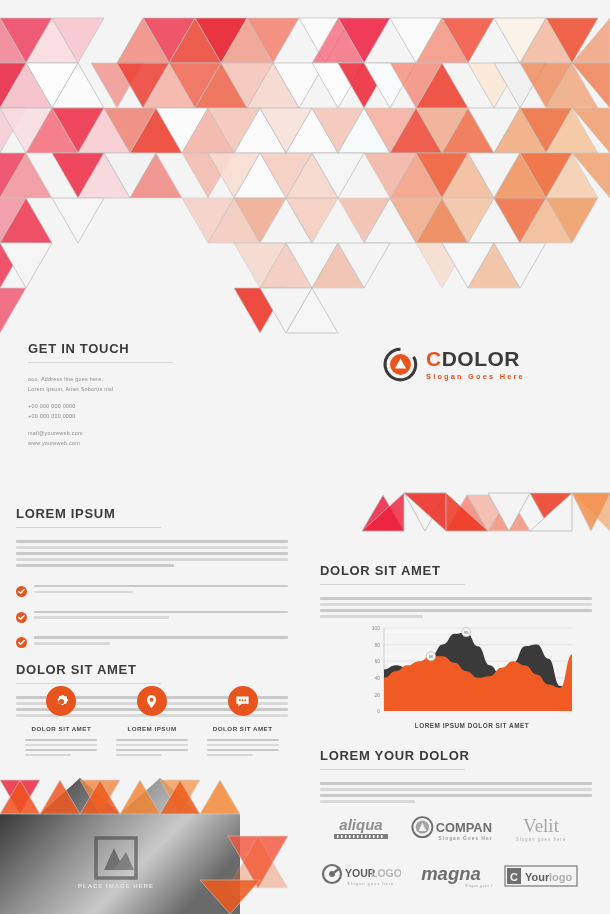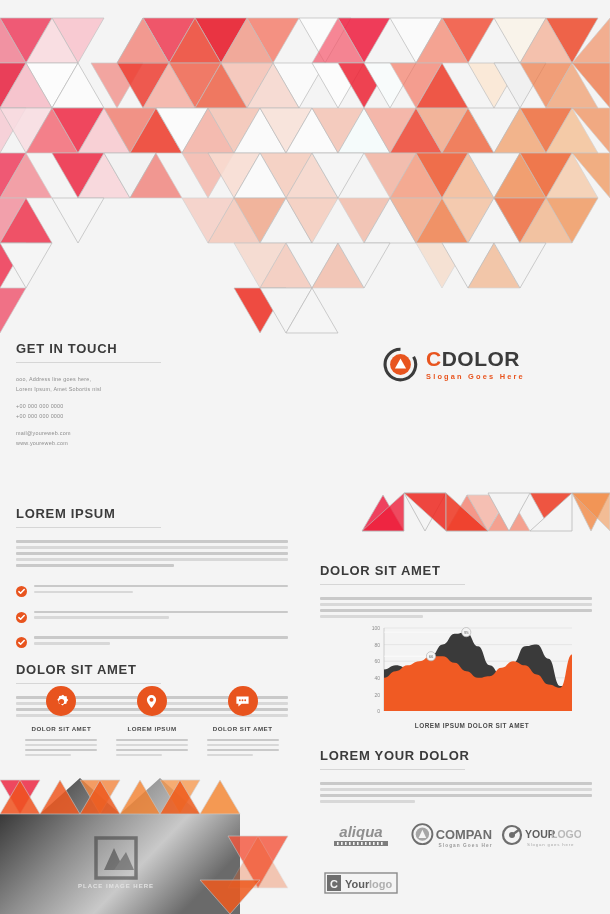--- a/index.html
+++ b/index.html
@@ -9,21 +9,21 @@
     font-family: "Liberation Sans", sans-serif;
     overflow: hidden;
   }
   .page { position: relative; width: 610px; height: 914px; background: #f4f4f4; }
 
   
   .tri-banner { position: absolute; left: 0; top: 0; width: 610px; height: 335px; overflow: hidden; }
   .tri-banner svg { display: block; }
 
   
-  .contact { position: absolute; left: 16px; top: 341px; width: 250px; }
+  .contact { position: absolute; left: 28px; top: 341px; width: 250px; }
   .h-sec {
     font-size: 13px; font-weight: bold; letter-spacing: 0.7px;
     color: #3b3b3b;
   }
   .h-rule { height: 1px; background: #d6d6d6; margin-top: 6px; width: 145px; }
   .contact-lines { margin-top: 11px; }
   .c-txt { font-size: 5.4px; color: #8d8d8d; line-height: 1.85; letter-spacing: 0.25px; }
   .c-grp { margin-bottom: 7px; }
 
   
@@ -70,21 +70,21 @@
   .zigzag { position: absolute; left: 360px; top: 483px; width: 250px; height: 62px; }
   .col-right { position: absolute; left: 320px; top: 563px; width: 272px; }
   .chart-box { position: absolute; left: 362px; top: 622px; width: 220px; height: 110px; }
   .chart-cap {
     position: absolute; left: 362px; top: 722px; width: 220px;
     text-align: center; font-size: 6.4px; font-weight: bold;
     color: #4a4a4a; letter-spacing: 0.5px;
   }
   .clients-sec { position: absolute; left: 320px; top: 748px; width: 272px; }
   .clients-grid {
-    margin-top: 16px; display: flex; flex-wrap: wrap;
+    margin-top: 9px; display: flex; flex-wrap: wrap;
     gap: 10px 8px;
   }
   .client {
     width: 82px; height: 36px; display: flex;
     align-items: center; justify-content: center;
   }
 </style>
 </head>
 <body>
 
@@ -494,32 +494,44 @@
       <div class="client">
         <svg width="86" height="34" viewBox="0 0 86 34">
           <circle cx="13" cy="14" r="10.5" fill="none" stroke="#6e6e6e" stroke-width="2"></circle>
           <circle cx="13" cy="14" r="7" fill="#a5a5a5"></circle>
           <polygon points="13,9.5 17,18 9,18" fill="#f4f4f4"></polygon>
           <text x="27" y="19" font-family="Liberation Sans, sans-serif" font-size="13.5" font-weight="bold" fill="#6e6e6e">COMPANY</text>
           <text x="30" y="27" font-family="Liberation Sans, sans-serif" font-size="5" font-weight="bold" letter-spacing="1.1" fill="#9a9a9a">Slogan Goes Here</text>
         </svg>
       </div>
 
+      <div class="client">
+        <svg width="74" height="34" viewBox="0 0 74 34">
+          <text x="37" y="19" text-anchor="middle" font-family="Liberation Serif, serif" font-size="19" fill="#a8a8a8">Velit</text>
+          <text x="37" y="28" text-anchor="middle" font-family="Liberation Sans, sans-serif" font-size="4.6" letter-spacing="0.9" fill="#b0b0b0">Slogan goes here</text>
+        </svg>
+      </div>
 
       <div class="client">
         <svg width="80" height="32" viewBox="0 0 80 32">
           <circle cx="11" cy="14" r="9" fill="none" stroke="#6e6e6e" stroke-width="2.2"></circle>
           <path d="M11 14 L19 8" stroke="#6e6e6e" stroke-width="2.2" fill="none"></path>
           <circle cx="11" cy="14" r="3" fill="#6e6e6e"></circle>
           <text x="24" y="17" font-family="Liberation Sans, sans-serif" font-size="10.5" font-weight="bold" fill="#5e5e5e">YOUR</text>
           <text x="50" y="17" font-family="Liberation Sans, sans-serif" font-size="10.5" font-weight="bold" fill="#b8b8b8">LOGO</text>
           <text x="26" y="25" font-family="Liberation Sans, sans-serif" font-size="4.4" letter-spacing="0.8" fill="#a8a8a8">Slogan goes here</text>
         </svg>
       </div>
 
+      <div class="client">
+        <svg width="84" height="32" viewBox="0 0 84 32">
+          <text x="42" y="20" text-anchor="middle" font-family="Liberation Sans, sans-serif" font-size="19" font-weight="bold" font-style="italic" fill="#6e6e6e">magna</text>
+          <text x="56" y="27" font-family="Liberation Sans, sans-serif" font-size="3.6" letter-spacing="0.5" fill="#a8a8a8">Slogan goes here</text>
+        </svg>
+      </div>
 
       <div class="client">
         <svg width="80" height="30" viewBox="0 0 80 30">
           <rect x="4" y="5" width="72" height="20" fill="none" stroke="#8a8a8a" stroke-width="1.4"></rect>
           <rect x="6" y="7" width="14" height="16" fill="#6e6e6e"></rect>
           <text x="13" y="19.5" text-anchor="middle" font-family="Liberation Sans, sans-serif" font-size="11" font-weight="bold" fill="#f4f4f4">C</text>
           <text x="24" y="19.5" font-family="Liberation Sans, sans-serif" font-size="11" font-weight="bold" fill="#5e5e5e">Your</text>
           <text x="48" y="19.5" font-family="Liberation Sans, sans-serif" font-size="11" font-weight="bold" fill="#b0b0b0">logo</text>
         </svg>
       </div>

